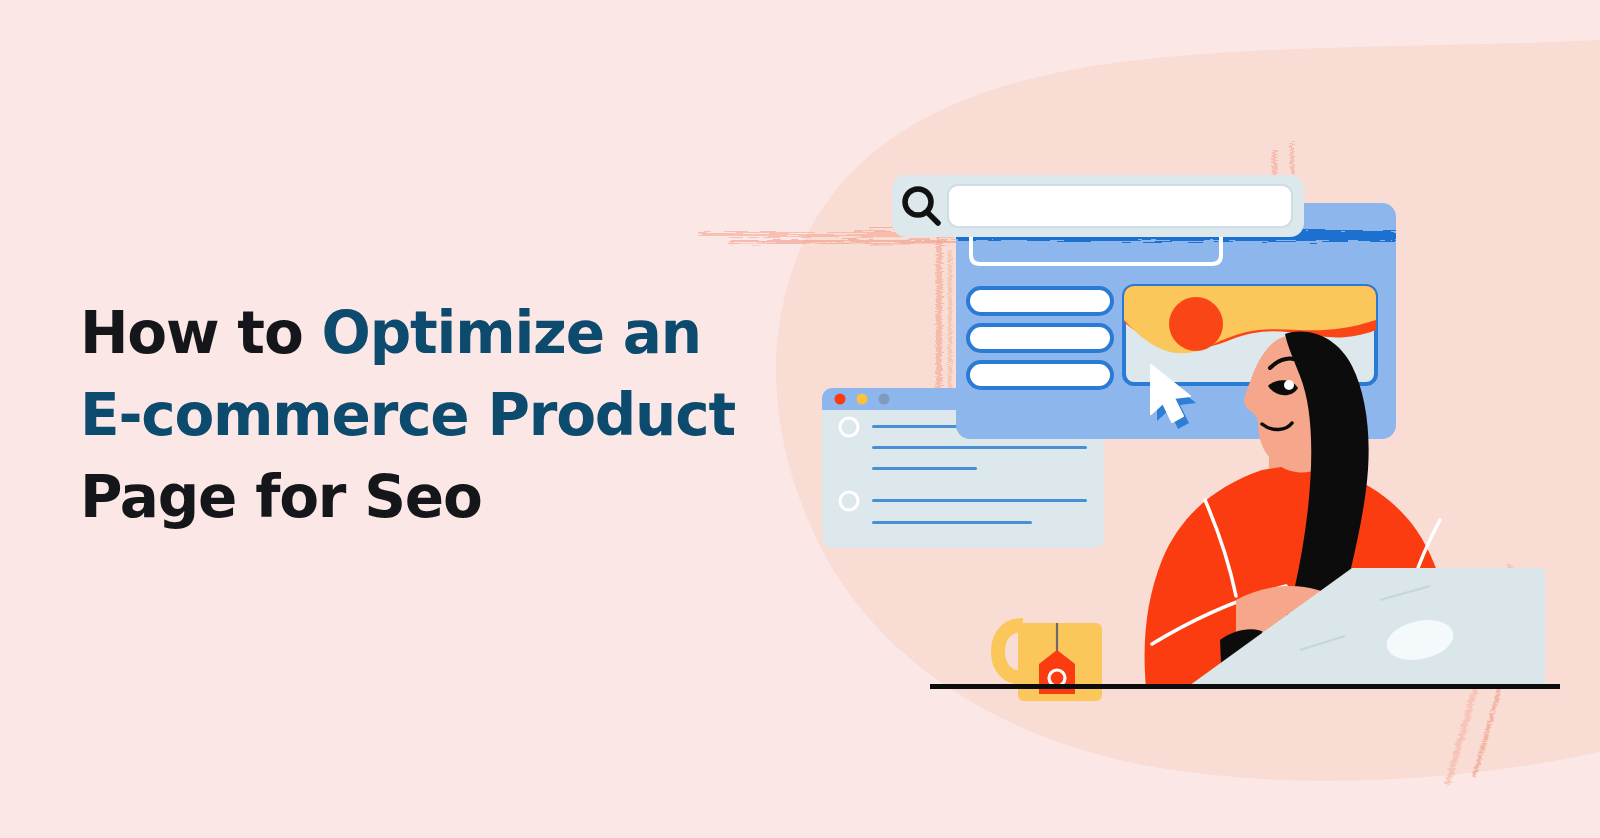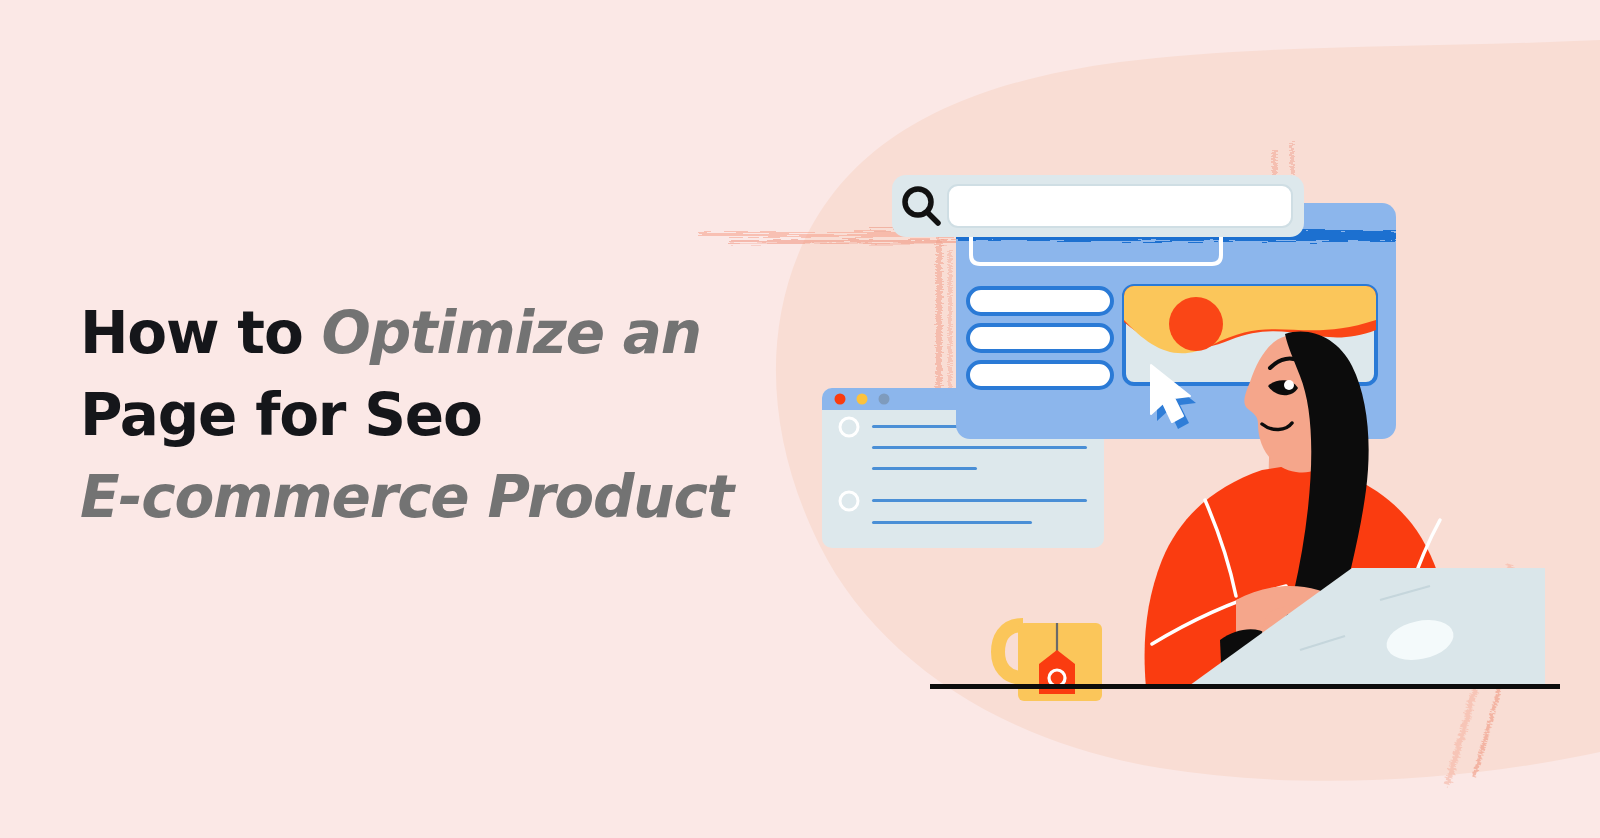--- a/index.html
+++ b/index.html
@@ -28,21 +28,21 @@
     top: 292px;
     width: 650px;
     font-family: "DejaVu Sans", "Liberation Sans", sans-serif;
     font-weight: 700;
     font-size: 58px;
     line-height: 82px;
     letter-spacing: -1.2px;
     color: #15161a;
     margin: 0;
   }
-  #headline .accent { color: #737373; font-style: italic; }
+  #headline .accent { color: #0c4a6e; }
   #headline .line { display: block; white-space: nowrap; }
 </style>
 </head>
 <body>
 
 <div id="stage">
 
   <svg id="bg-svg" viewBox="0 0 1600 838" xmlns="http://www.w3.org/2000/svg">
     <defs>
       <clipPath id="stageClip">
@@ -260,17 +260,17 @@
       <g>
         <path d="M1151 365 L1151 414 L1163 403 L1172 422 L1183 416 L1174 398 L1190 396 Z" fill="#2a7ad6" transform="translate(6,7)" opacity="0.95"></path>
         <path d="M1151 365 L1151 414 L1163 403 L1172 422 L1183 416 L1174 398 L1190 396 Z" fill="#ffffff" stroke="#ffffff" stroke-width="2" stroke-linejoin="round"></path>
       </g>
 
     </g>
   </svg>
 
   <h1 id="headline">
     <span class="line"><span>How to </span><span class="accent">Optimize an</span></span>
+    <span class="line accent">E-commerce Product</span>
     <span class="line">Page for Seo</span>
-    <span class="line accent">E-commerce Product</span>
   </h1>
 
 </div>
 
 </body></html>

